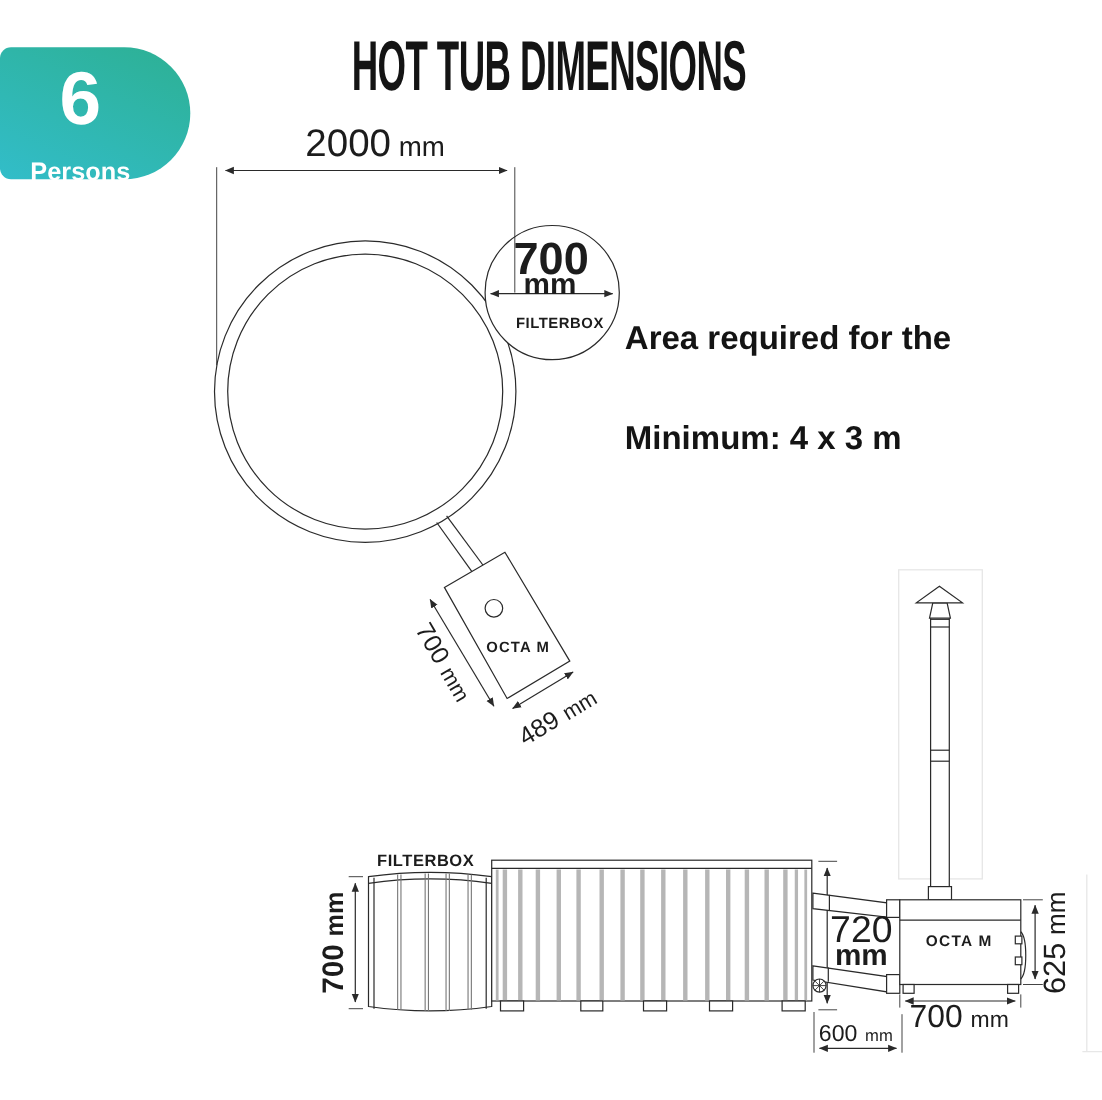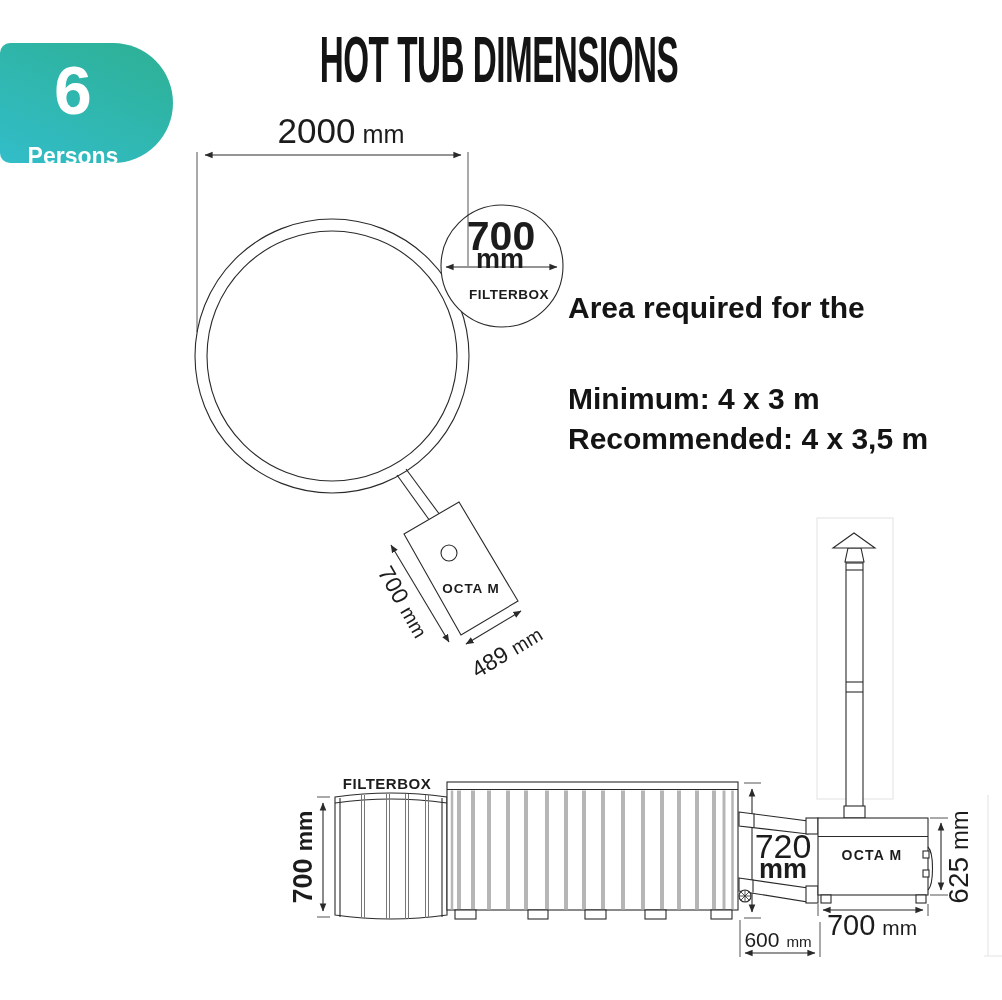--- a/index.html
+++ b/index.html
@@ -222,21 +222,20 @@
   <div class="lbl same-unit" style="left:507px; top:652px; font-size:23px; font-weight:500; transform:translate(-50%,-50%) rotate(-31deg);">
     <span>489</span>
       <span class="unit">mm</span>
   </div>
 
   <div id="area-heading" class="area-block">
     <div>Area required for the</div>
   </div>
   <div id="area-values" class="area-block">
     <div>Minimum: 4 x 3 m</div>
-    <div>Recommended: 4 x 3,5 m</div>
   </div>
 
   <div class="lbl" style="left:387px; top:783px; font-size:15px; font-weight:700; letter-spacing:0.5px;">FILTERBOX</div>
 
   <div class="lbl same-unit" style="left:303px; top:857px; font-size:27px; font-weight:700; transform:translate(-50%,-50%) rotate(-90deg);">
     <span>700</span>
       <span class="unit">mm</span>
   </div>
 
   <div class="lbl" style="left:783px; top:846px; font-size:34px; font-weight:400;">720</div>

